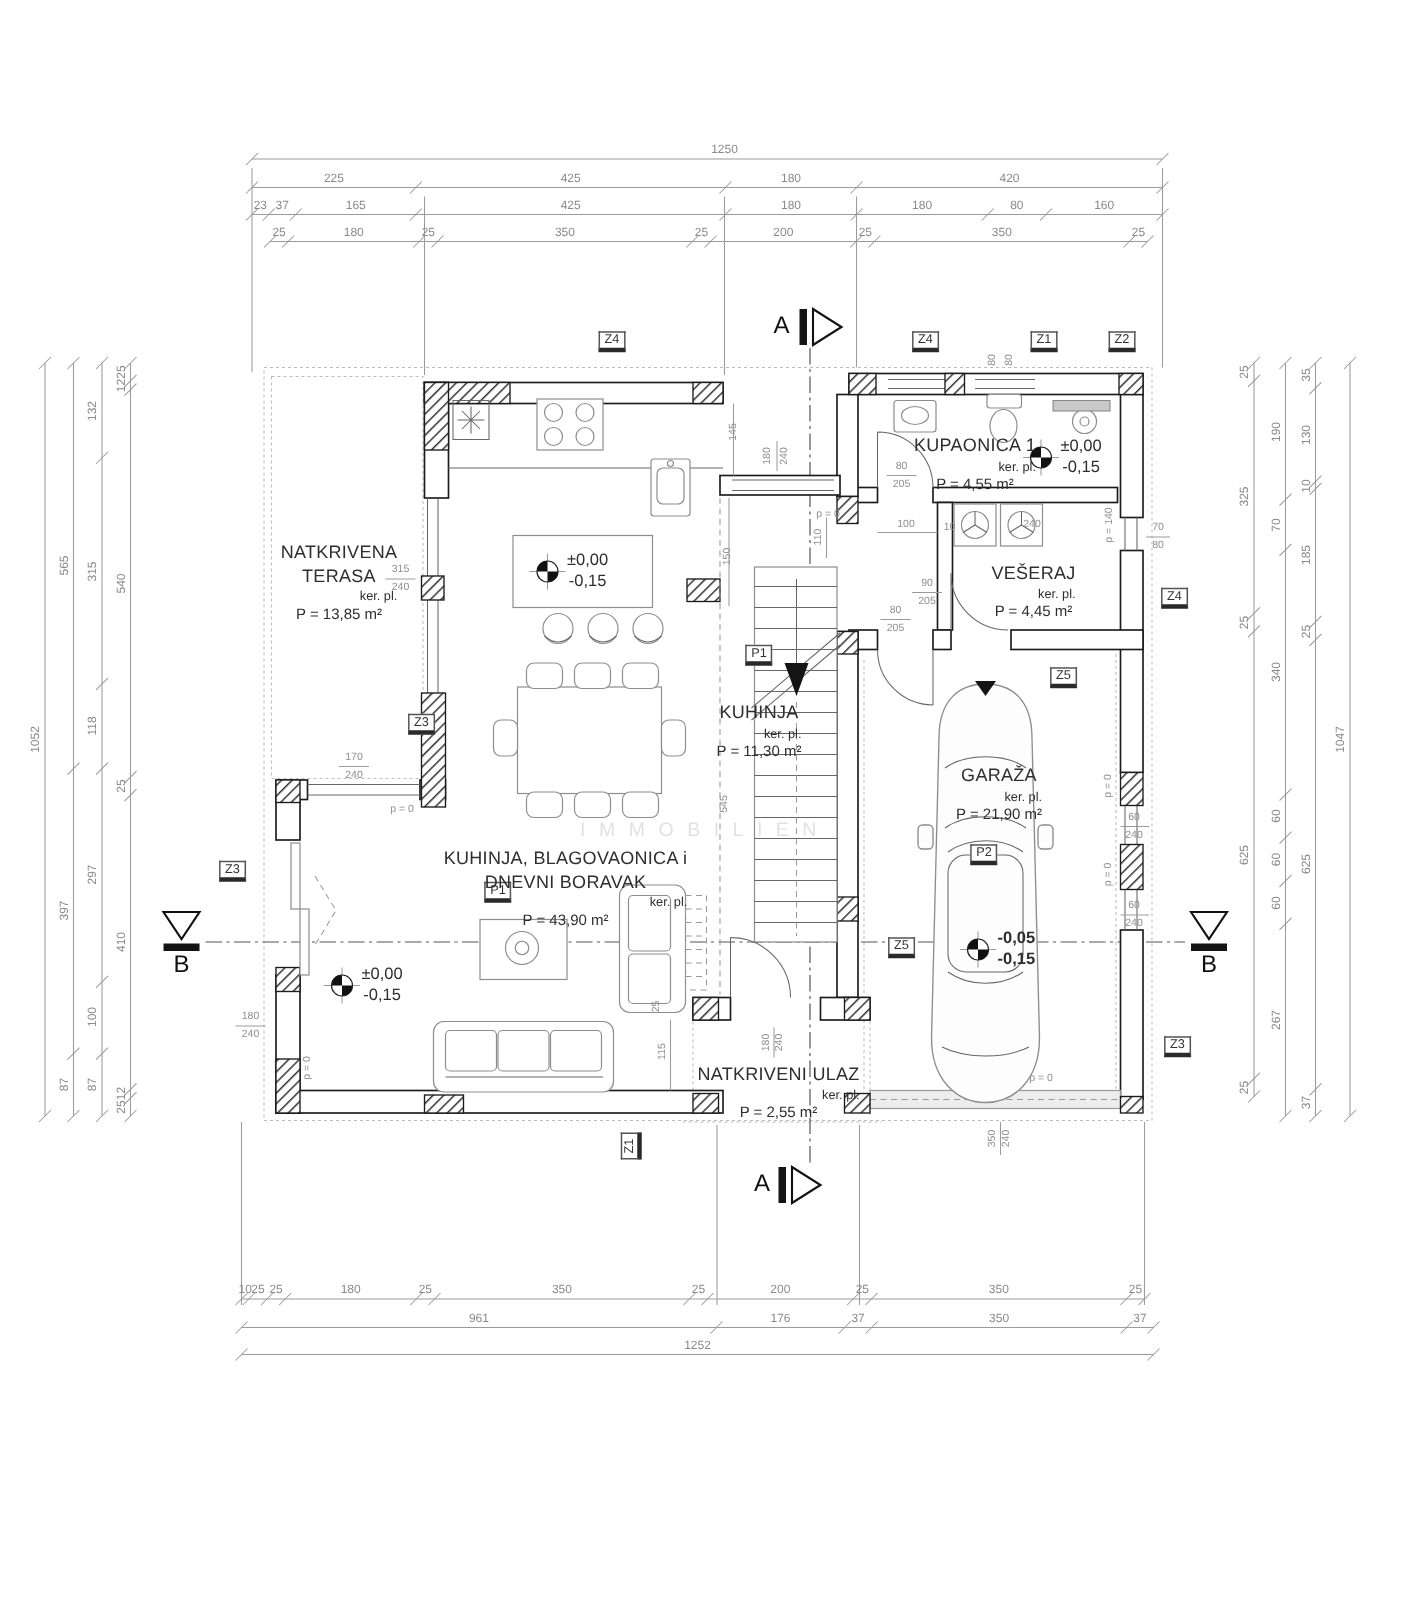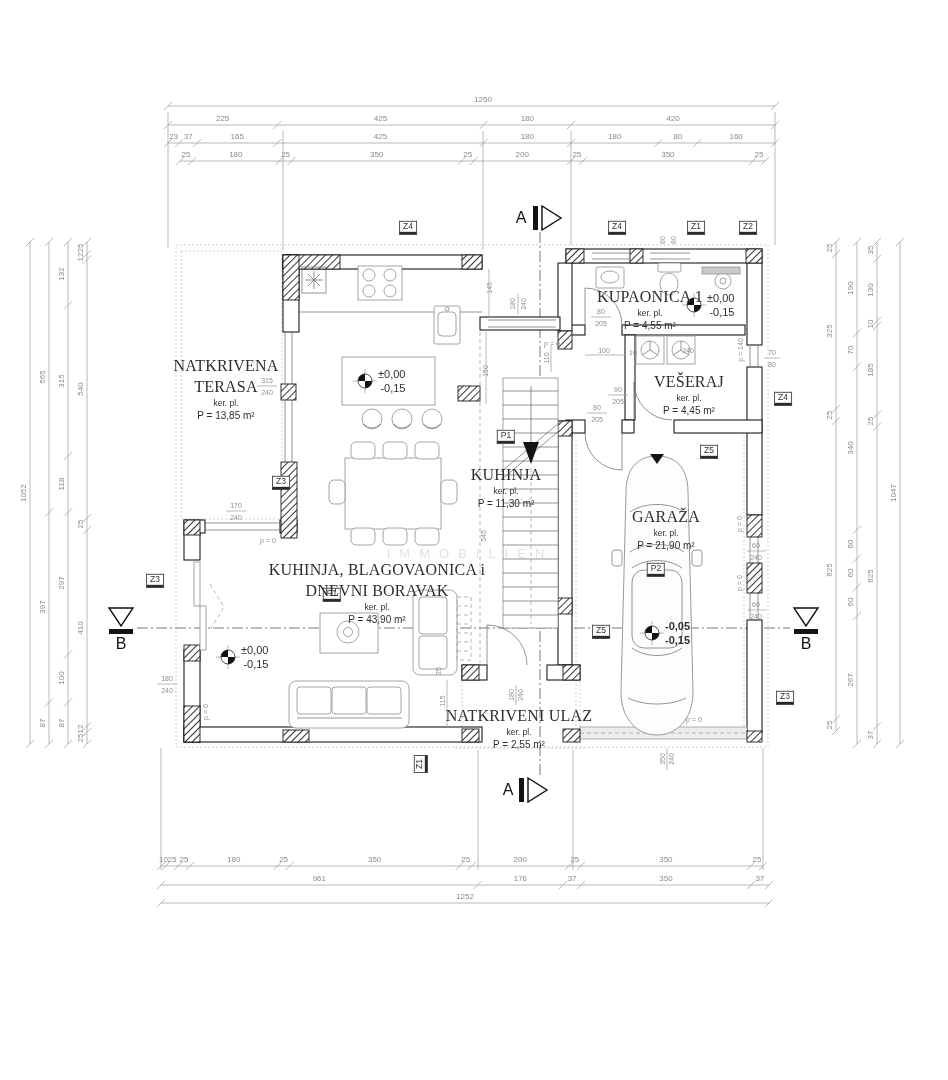--- a/index.html
+++ b/index.html
@@ -14,24 +14,24 @@
         white-space:pre;line-height:1;}
   .flab.rotv{transform:translate(-50%,-50%) rotate(-90deg);}
   .zlab{position:absolute;transform:translate(-50%,-50%);border:1px solid #555;
         border-bottom:3px solid #2a2a2a;background:#fff;padding:0 3px 1px 3px;
         font-size:8.5px;color:#333;line-height:1.1;white-space:pre;}
   .zlab.rotv{transform:translate(-50%,-50%) rotate(-90deg);}
   .smark{position:absolute;transform:translate(-50%,-50%);font-size:16px;color:#111;
          line-height:1;}
   .room{position:absolute;transform:translate(-50%,-50%);text-align:center;color:#2e2e2e;
         white-space:pre;}
-  .room .rt{display:block;font-size:16px;line-height:1.3;letter-spacing:0.2px;font-family:Liberation Serif, serif;}
-  .room .rs{display:block;font-size:8.5px;line-height:1.35;}
+  .room .rt{display:block;font-size:12px;line-height:1.3;letter-spacing:0.2px;}
+  .room .rs{display:block;font-size:8.5px;line-height:1.35;text-align:right;}
   .room .ra{display:block;font-size:10px;line-height:1.35;}
-  .elev{position:absolute;transform:translate(0,-50%);text-align:right;color:#2e2e2e;}
+  .elev{position:absolute;transform:translate(0,-50%);text-align:center;color:#2e2e2e;}
   .elev span{display:block;font-size:11px;line-height:1.3;white-space:pre;}
   .wm1{position:absolute;left:468px;top:516px;transform:translate(-50%,-50%);
        font-family:"Liberation Serif",serif;font-size:46px;font-weight:bold;
        letter-spacing:14px;color:rgba(175,175,175,0.30);white-space:pre;}
   .wm2{position:absolute;left:470px;top:553px;transform:translate(-50%,-50%);
        font-size:13px;letter-spacing:9px;color:rgba(175,175,175,0.38);white-space:pre;}
 </style>
 </head>
 <body>
 

